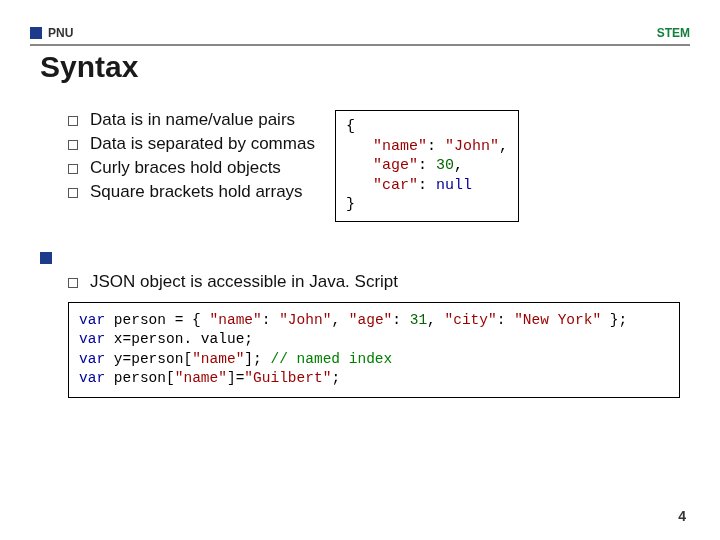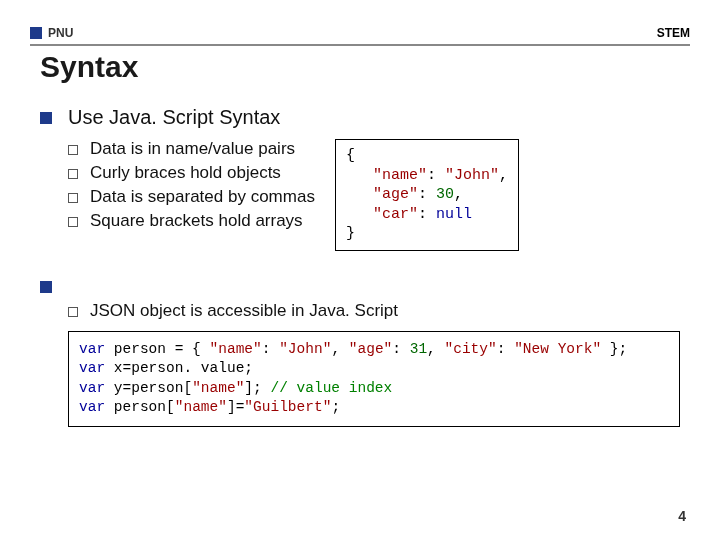--- a/index.html
+++ b/index.html
@@ -2,21 +2,21 @@
 <html><head>
 <meta charset="utf-8">
 <style>
   * { margin: 0; padding: 0; box-sizing: border-box; }
   html, body { width: 720px; height: 540px; background: #fff; font-family: Verdana, Arial, sans-serif; }
   .slide { position: relative; width: 720px; height: 540px; }
   .topbar { position: absolute; top: 22px; left: 30px; right: 30px; height: 22px; display: flex; align-items: center; justify-content: space-between; }
   .top-left-sq { width: 12px; height: 12px; background: #1e3a8a; margin-right: 6px; }
   .top-left { display: flex; align-items: center; }
   .top-org { font-size: 12px; font-weight: bold; color: #333; }
-  .top-right { font-size: 12px; font-weight: bold; color: #000000; }
+  .top-right { font-size: 12px; font-weight: bold; color: #15803d; }
   .rule { position: absolute; top: 44px; left: 30px; right: 30px; height: 2px; background: #888; }
   .title { position: absolute; top: 50px; left: 40px; font-size: 30px; font-weight: bold; color: #1a1a1a; font-family: "Trebuchet MS", Verdana, sans-serif; }
 
   .body { position: absolute; top: 100px; left: 40px; right: 40px; }
 
   .h1row { display: flex; align-items: flex-start; margin-top: 6px; }
   .bullet-sq { width: 12px; height: 12px; background: #1e3a8a; margin-top: 6px; margin-right: 16px; flex: 0 0 auto; }
   .h1text { font-size: 20px; color: #111; font-family: Verdana, sans-serif; }
 
   .subwrap { display: flex; align-items: flex-start; margin-top: 10px; }
@@ -51,38 +51,34 @@
       <div class="top-org">PNU</div>
     </div>
     <div class="top-right">STEM</div>
   </div>
   <div class="rule"></div>
 
   <div class="title">Syntax</div>
 
   <div class="body">
 
-    <div class="h1row">
-      <div class="bullet-sq"></div>
-      <div class="h1text">Use Java. Script Syntax</div>
-    </div>
 
     <div class="subwrap">
       <div class="subcol">
         <div class="subrow">
           <div class="bullet-hollow"></div>
           <div class="subtext">Data is in name/value pairs</div>
         </div>
         <div class="subrow">
           <div class="bullet-hollow"></div>
-          <div class="subtext">Curly braces hold objects</div>
+          <div class="subtext">Data is separated by commas</div>
         </div>
         <div class="subrow">
           <div class="bullet-hollow"></div>
-          <div class="subtext">Data is separated by commas</div>
+          <div class="subtext">Curly braces hold objects</div>
         </div>
         <div class="subrow">
           <div class="bullet-hollow"></div>
           <div class="subtext">Square brackets hold arrays</div>
         </div>
       </div>
 
       <div class="codebox1"><span>{</span>
 <span>   </span><span class="str">"name"</span><span>: </span><span class="str">"John"</span><span>,</span>
 <span>   </span><span class="str">"age"</span><span>: </span><span class="num">30</span><span>,</span>
@@ -97,20 +93,20 @@
 
       <div class="subcol" style="margin-top:8px;">
         <div class="subrow">
           <div class="bullet-hollow"></div>
           <div class="subtext">JSON object is accessible in Java. Script</div>
         </div>
       </div>
 
       <div class="codebox2"><span class="kw">var</span><span> person = { </span><span class="str">"name"</span><span>: </span><span class="str">"John"</span><span>, </span><span class="str">"age"</span><span>: </span><span class="num">31</span><span>, </span><span class="str">"city"</span><span>: </span><span class="str">"New York"</span><span> };</span>
 <span class="kw">var</span><span> x=person. value;</span>
-<span class="kw">var</span><span> y=person[</span><span class="str">"name"</span><span>]; </span><span class="com">// value index</span>
+<span class="kw">var</span><span> y=person[</span><span class="str">"name"</span><span>]; </span><span class="com">// named index</span>
 <span class="kw">var</span><span> person[</span><span class="str">"name"</span><span>]=</span><span class="str">"Guilbert"</span><span>;</span></div>
     </div>
 
   </div>
 
   <div class="pagenum">4</div>
 </div>
 
 </body></html>

